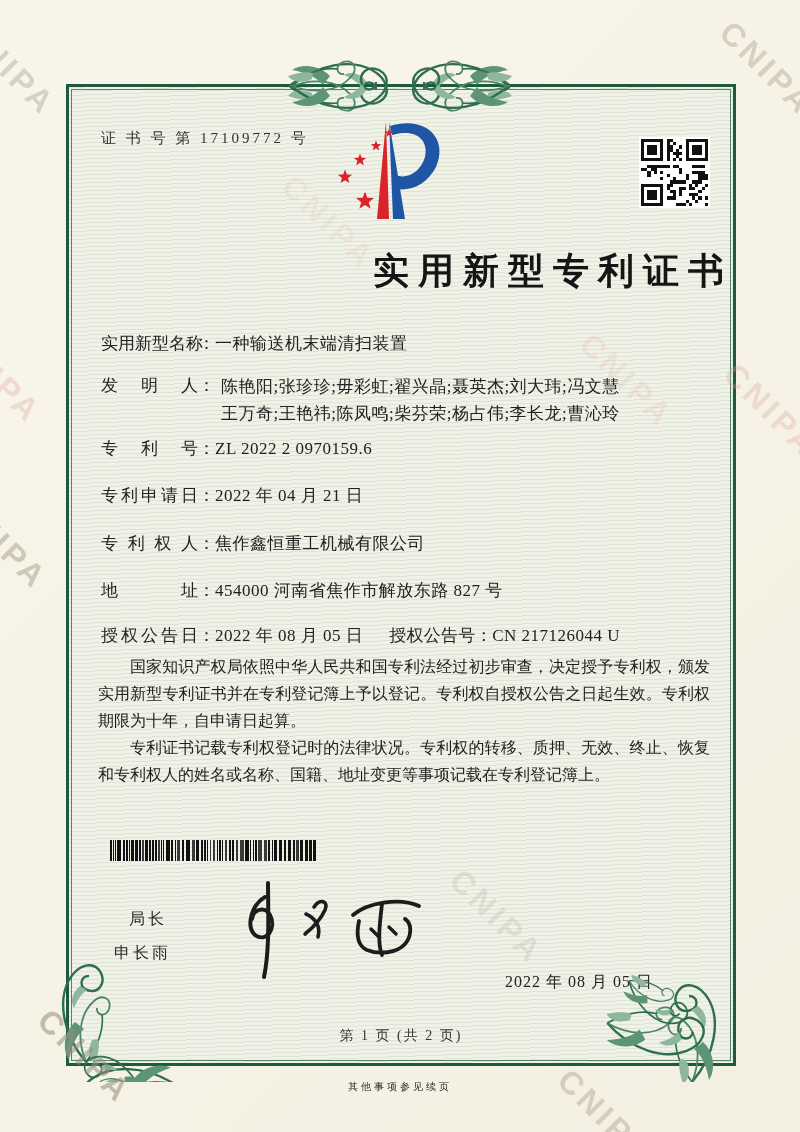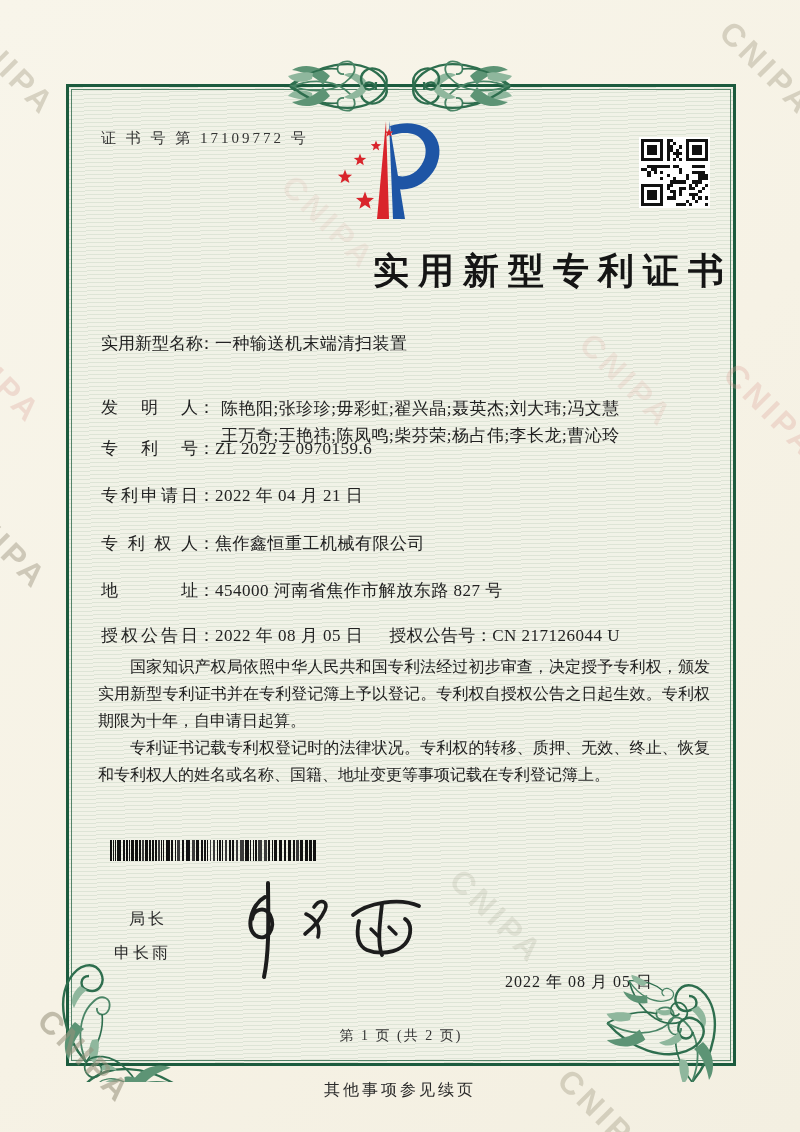--- a/index.html
+++ b/index.html
@@ -52,21 +52,21 @@
   .paras p { text-indent:2em; }
   
   .barcode { left:41px; top:753px; }
   .sig-title { left:60px; top:822px; font-family:"Liberation Sans", sans-serif; font-size:16px; letter-spacing:3px; color:#2a2a2a; }
   .sig-name  { left:45px; top:856px; font-family:"Liberation Sans", sans-serif; font-size:16px; letter-spacing:3px; color:#2a2a2a; }
   .signature { left:150px; top:790px; }
   .issue-date { left:370px; top:885px; width:280px; text-align:center; font-size:16px; letter-spacing:1px; }
   .page-info { left:0; top:940px; width:100%; text-align:center; font-size:14px; letter-spacing:2px; color:#333; }
   .cont-note {
     position:absolute; left:0; top:1080px; width:100%; text-align:center;
-    font-size:16px; letter-spacing:3px; color:#2a2a2a; z-index:2;
+    font-size:10px; letter-spacing:3px; color:#2a2a2a; z-index:2;
   }
   
   .orn { position:absolute; z-index:3; pointer-events:none; }
   .orn-top { left:284px; top:53px; }
   .orn-bl { left:38px; top:942px; }
   .orn-br { left:594px; top:972px; }
 </style>
 </head>
 <body>
 
@@ -225,21 +225,21 @@
           <rect x="3.380952380952381" y="50.714285714285715" width="16.904761904761905" height="16.904761904761905" fill="#fff"></rect>
           <rect x="6.761904761904762" y="54.095238095238095" width="10.142857142857142" height="10.142857142857142" fill="#111"></rect>
         </svg>
 
       <div class="abs title">实用新型专利证书</div>
 
       <div class="abs row" style="top:244px;">
         <span class="lbl">实用新型名称</span><span class="colon">：</span><span class="val">一种输送机末端清扫装置</span>
       </div>
 
-      <div class="abs row" style="top:308px;">
+      <div class="abs row" style="top:286px;">
         <span class="lbl">发明人</span><span class="colon">：</span><span class="val-block"><div>陈艳阳;张珍珍;毋彩虹;翟兴晶;聂英杰;刘大玮;冯文慧</div><div>王万奇;王艳祎;陈凤鸣;柴芬荣;杨占伟;李长龙;曹沁玲</div></span>
       </div>
 
       <div class="abs row" style="top:349px;">
         <span class="lbl">专利号</span><span class="colon">：</span><span class="val">ZL 2022 2 0970159.6</span>
       </div>
 
       <div class="abs row" style="top:396px;">
         <span class="lbl">专利申请日</span><span class="colon">：</span><span class="val">2022 年 04 月 21 日</span>
       </div>

